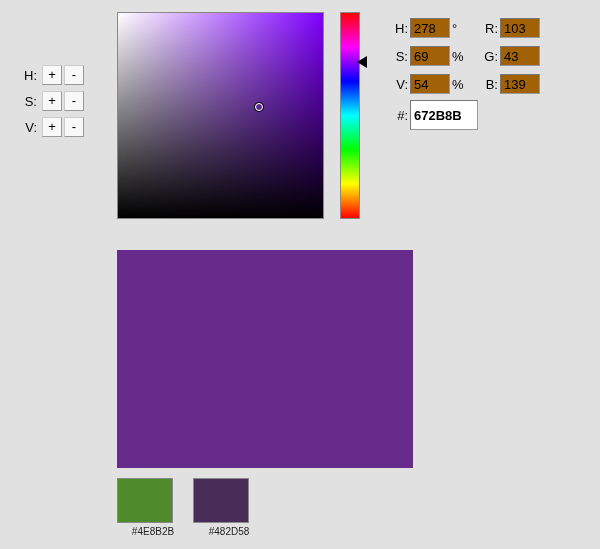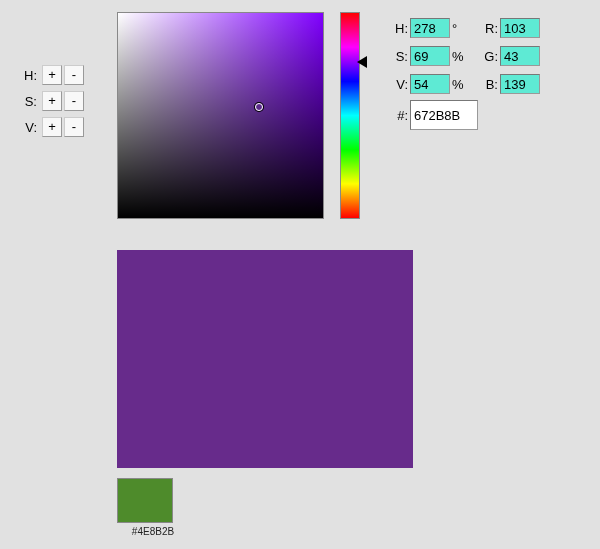--- a/index.html
+++ b/index.html
@@ -95,36 +95,37 @@
   }
   .num-lbl { width: 18px; text-align: right; }
   .num-input {
     width: 40px;
     height: 20px;
     border: 1px solid #999;
     border-top-color:#777; border-left-color:#777;
     font-size: 13px;
     padding: 1px 3px;
     margin: 0 2px;
-    background: #5eead4;
+    background: #a16207;
   }
   .num-unit { width: 14px; }
   .hex-row {
     display: flex;
     align-items: center;
   }
   .hex-input {
     width: 68px;
     height: 20px;
     border: 1px solid #999;
     border-top-color:#777; border-left-color:#777;
     font-size: 13px;
     padding: 14px 3px;
     margin-left: 2px;
     background: #fff;
+    font-weight: bold;
   }
   .preview {
     position: absolute;
     left: 117px;
     top: 250px;
     width: 296px;
     height: 218px;
     background: #672B8B;
   }
   .swatch-row {
@@ -205,13 +206,17 @@
   </div>
 </div>
 
 <div class="preview" id="preview" style="background: rgb(103, 43, 139);"></div>
 
 <div class="swatch-row" id="swatch-row">
     <div class="swatch-wrap">
       <div class="swatch" style="background: rgb(78, 139, 43);"></div>
       <div class="swatch-label">#4E8B2B</div>
     </div>
+    <div class="swatch-wrap">
+      <div class="swatch" style="background: rgb(72, 45, 88);"></div>
+      <div class="swatch-label">#482D58</div>
+    </div>
   </div>
 
 </body></html>

